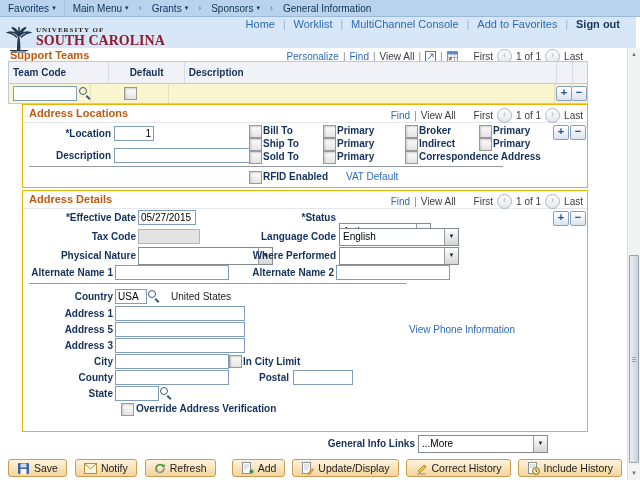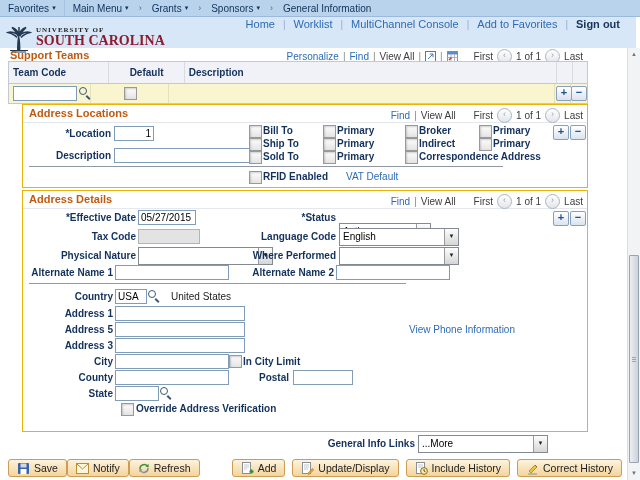--- a/index.html
+++ b/index.html
@@ -54,21 +54,21 @@
   .phead{position:absolute;left:0;right:0;top:0;height:17px;border-bottom:1px solid #e4e8ee;}
   .hline{position:absolute;height:1px;background:#9aa2ac;}
   
   #stgrid{position:absolute;left:8px;top:61px;width:578px;border:1px solid #c2c9d4;}
   .gh{display:flex;height:21px;background:#f1f2f7;border-bottom:1px solid #c2c9d4;}
   .gr{display:flex;height:19px;background:#f8f5cf;position:relative;}
   .gc{border-right:1px solid #d8dce2;font-size:10px;font-weight:bold;color:#13315c;
       display:flex;align-items:center;box-sizing:border-box;}
   .gd{border-right:1px solid #e4e0b8;position:relative;box-sizing:border-box;}
   
-  .btnrow{position:absolute;display:flex;gap:0;}
+  .btnrow{position:absolute;display:flex;gap:8px;}
   .btn{height:18px;display:inline-flex;align-items:center;gap:4px;padding:0 8px;border:1px solid #cd9b51;
        border-radius:3px;background:linear-gradient(#fdf3dd,#f3d49c);font-size:10.5px;color:#222;
        font-family:"Liberation Sans",sans-serif;cursor:pointer;white-space:nowrap;}
   
   #vscroll{position:absolute;right:0;top:48px;width:13px;height:432px;background:#f2f3f5;border-left:1px solid #dcdcdc;box-sizing:border-box;}
   .sbtn{position:absolute;left:0;width:12px;height:13px;font-size:6px;color:#6b7683;text-align:center;line-height:13px;cursor:pointer;}
   #sthumb{position:absolute;left:1px;width:10px;top:207px;height:208px;background:linear-gradient(90deg,#eceef1,#ccd2d9);
           border:1px solid #9aa4b0;border-radius:1px;box-sizing:border-box;cursor:pointer;}
   #sgrip{position:absolute;left:2px;right:2px;top:50%;height:1px;background:#9aa4b0;box-shadow:0 -2px #9aa4b0,0 2px #9aa4b0;}
 </style>
@@ -367,35 +367,35 @@
     <button class="btn">
       <svg width="13" height="13">
         <rect x="1.5" y="0.5" width="8" height="11" fill="#fff" stroke="#8a8f96"></rect>
         <path d="M3 3h5M3 5h5M3 7h4" stroke="#c2c6cc"></path>
         <path d="M6.5 11.5 L11.5 6.5 L12.8 7.8 L7.8 12.8 Z" fill="#e8a23c" stroke="#9a6b1e" stroke-width="0.5"></path>
       </svg>
       <span>Update/Display</span>
     </button>
     <button class="btn">
       <svg width="13" height="13">
+        <path d="M2 12 h9" stroke="#8a8f96"></path>
+        <path d="M3 9 L9 3 L11 5 L5 11 Z" fill="#e8c23c" stroke="#8a6d1e" stroke-width="0.6"></path>
+        <path d="M9 3 L11 5" stroke="#8a6d1e"></path>
+      </svg>
+      <span>Correct History</span>
+    </button>
+    <button class="btn">
+      <svg width="13" height="13">
         <rect x="1.5" y="0.5" width="8" height="11" fill="#fff" stroke="#8a8f96"></rect>
         <path d="M3 3h5M3 5h5" stroke="#c2c6cc"></path>
         <circle cx="9" cy="9" r="3.4" fill="#f5e9b0" stroke="#8a6d1e"></circle>
         <path d="M9 7.2 V9 L10.4 9.8" stroke="#5a4a10" fill="none"></path>
       </svg>
       <span>Include History</span>
     </button>
-    <button class="btn">
-      <svg width="13" height="13">
-        <path d="M2 12 h9" stroke="#8a8f96"></path>
-        <path d="M3 9 L9 3 L11 5 L5 11 Z" fill="#e8c23c" stroke="#8a6d1e" stroke-width="0.6"></path>
-        <path d="M9 3 L11 5" stroke="#8a6d1e"></path>
-      </svg>
-      <span>Correct History</span>
-    </button>
   </div>
 
   <div id="vscroll">
     <div class="sbtn" style="top:0;">▲</div>
     <div id="sthumb">
       <div id="sgrip"></div>
     </div>
     <div class="sbtn" style="bottom:0;">▼</div>
   </div>
 

